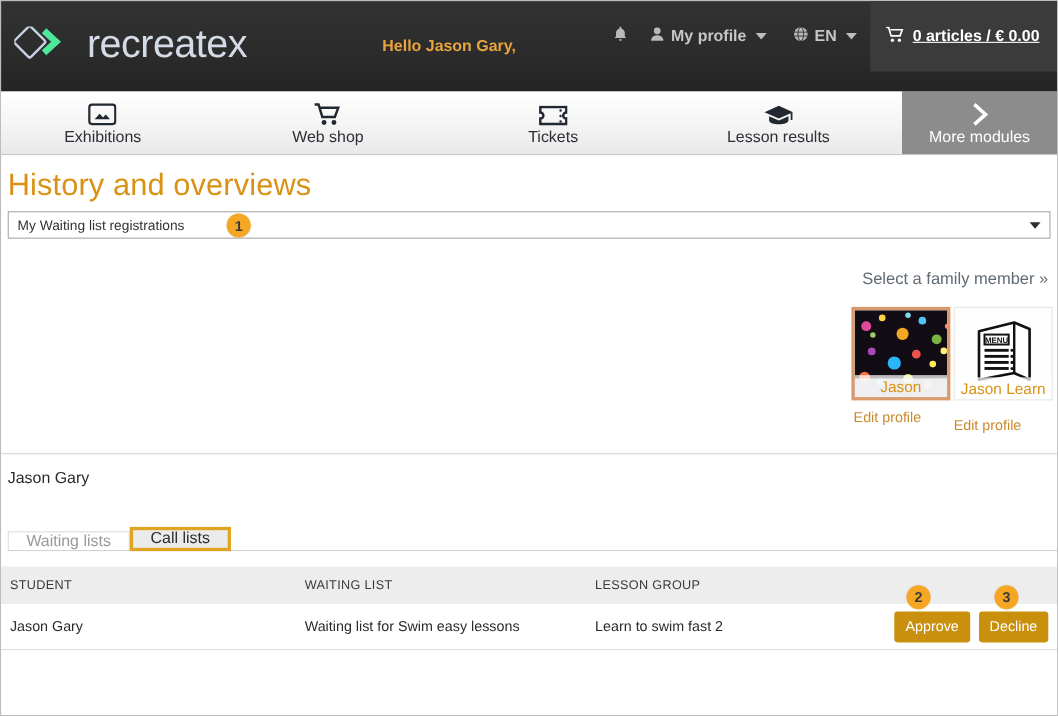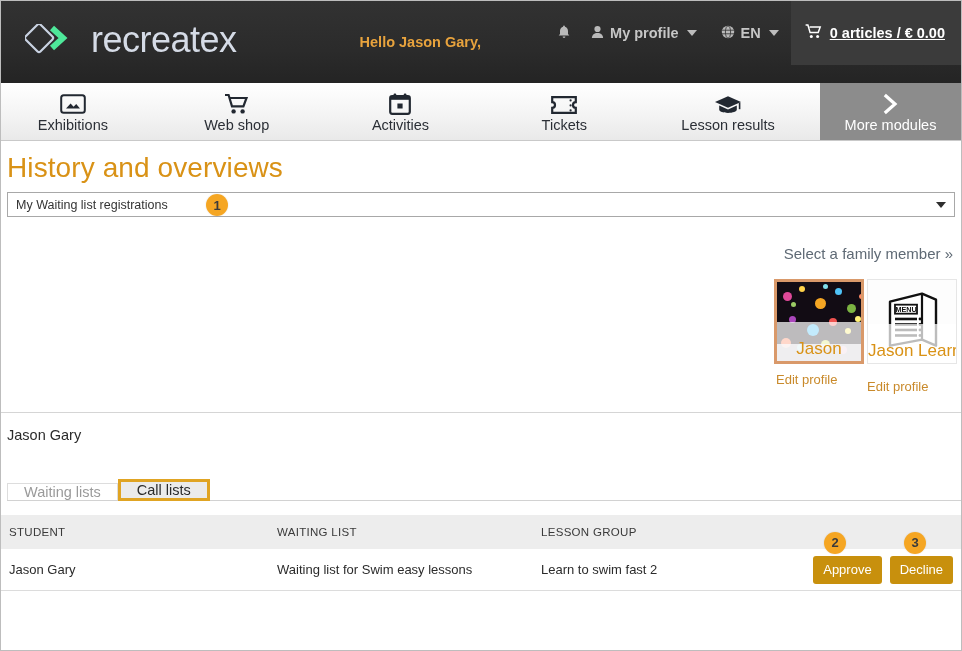--- a/index.html
+++ b/index.html
@@ -17,21 +17,21 @@
   }
 
   
   .topbar {
     position: relative;
     height: 82px;
     background: #2e2e2e;
     background: linear-gradient(to bottom, #323232 0%, #2b2b2b 60%, #242424 100%);
     display: flex;
     align-items: center;
-    padding: 0 14px 0 24px;
+    padding: 0 14px 0 12px;
   }
   .brand { display:flex; align-items:center; gap:14px; }
   .logo-mark { width: 52px; height: 36px; position: relative; }
   .brand-name {
     font-size: 36px;
     font-weight: 400;
     color: #d5dbe6;
     letter-spacing: -0.5px;
     line-height: 1;
     padding-bottom: 4px;
@@ -175,23 +175,23 @@
     position: relative;
     overflow: hidden;
   }
   .avatar-box.selected { border: 3px solid #d9996a; }
   .avatar-box.plain { border: 1px solid #e6e6e6; background: #fdfdfd; }
   .avatar-name {
     position: absolute;
     left: 0; right: 0; bottom: 0;
     text-align: center;
     color: #d99216;
-    font-size: 17px;
+    font-size: 14px;
     background: rgba(255,255,255,0.72);
-    padding: 17px 0 2px;
+    padding: 2px 0 2px;
     white-space: nowrap;
   }
   .edit-link {
     color: #c98a2b;
     font-size: 13px;
     margin-top: 8px;
     padding-left: 2px;
     text-align: right;
   }
   .avatar-col.second .edit-link { margin-top: 15px; padding-left: 0; }
@@ -351,32 +351,20 @@
       <span class="nico">
         <svg width="26" height="22" viewBox="0 0 26 22">
           <path d="M1 2h3.6l3.4 11.3h11.4l3.1-8.3H6.2" fill="none" stroke="#222831" stroke-width="2.2"></path>
           <circle cx="9.6" cy="18.4" r="2.2" fill="#222831"></circle>
           <circle cx="18.6" cy="18.4" r="2.2" fill="#222831"></circle>
         </svg>
       </span>
       <span>Web shop</span>
     </div>
 
-    <div class="nav-item">
-      <span class="nico">
-        <svg width="22" height="22" viewBox="0 0 22 22">
-          <rect x="1.2" y="3.2" width="19.6" height="17.6" rx="2" fill="none" stroke="#222831" stroke-width="2.2"></rect>
-          <rect x="1.2" y="3.2" width="19.6" height="3.6" fill="#222831"></rect>
-          <rect x="4.6" y="0.6" width="2.6" height="4.4" rx="1" fill="#222831"></rect>
-          <rect x="14.8" y="0.6" width="2.6" height="4.4" rx="1" fill="#222831"></rect>
-          <rect x="8.4" y="10.5" width="5.2" height="5" fill="#222831"></rect>
-        </svg>
-      </span>
-      <span>Activities</span>
-    </div>
 
 
     <div class="nav-item">
       <span class="nico">
         <svg width="26" height="19" viewBox="0 0 26 19">
           <path d="M1.2 1.2h23.6v5a2.8 2.8 0 0 0 0 5.6v5H1.2v-5a2.8 2.8 0 0 0 0-5.6z" fill="none" stroke="#222831" stroke-width="2.2"></path>
           <g fill="#222831">
             <circle cx="19.6" cy="4.4" r="1.1"></circle>
             <circle cx="19.6" cy="9.4" r="1.1"></circle>
             <circle cx="19.6" cy="14.4" r="1.1"></circle>

